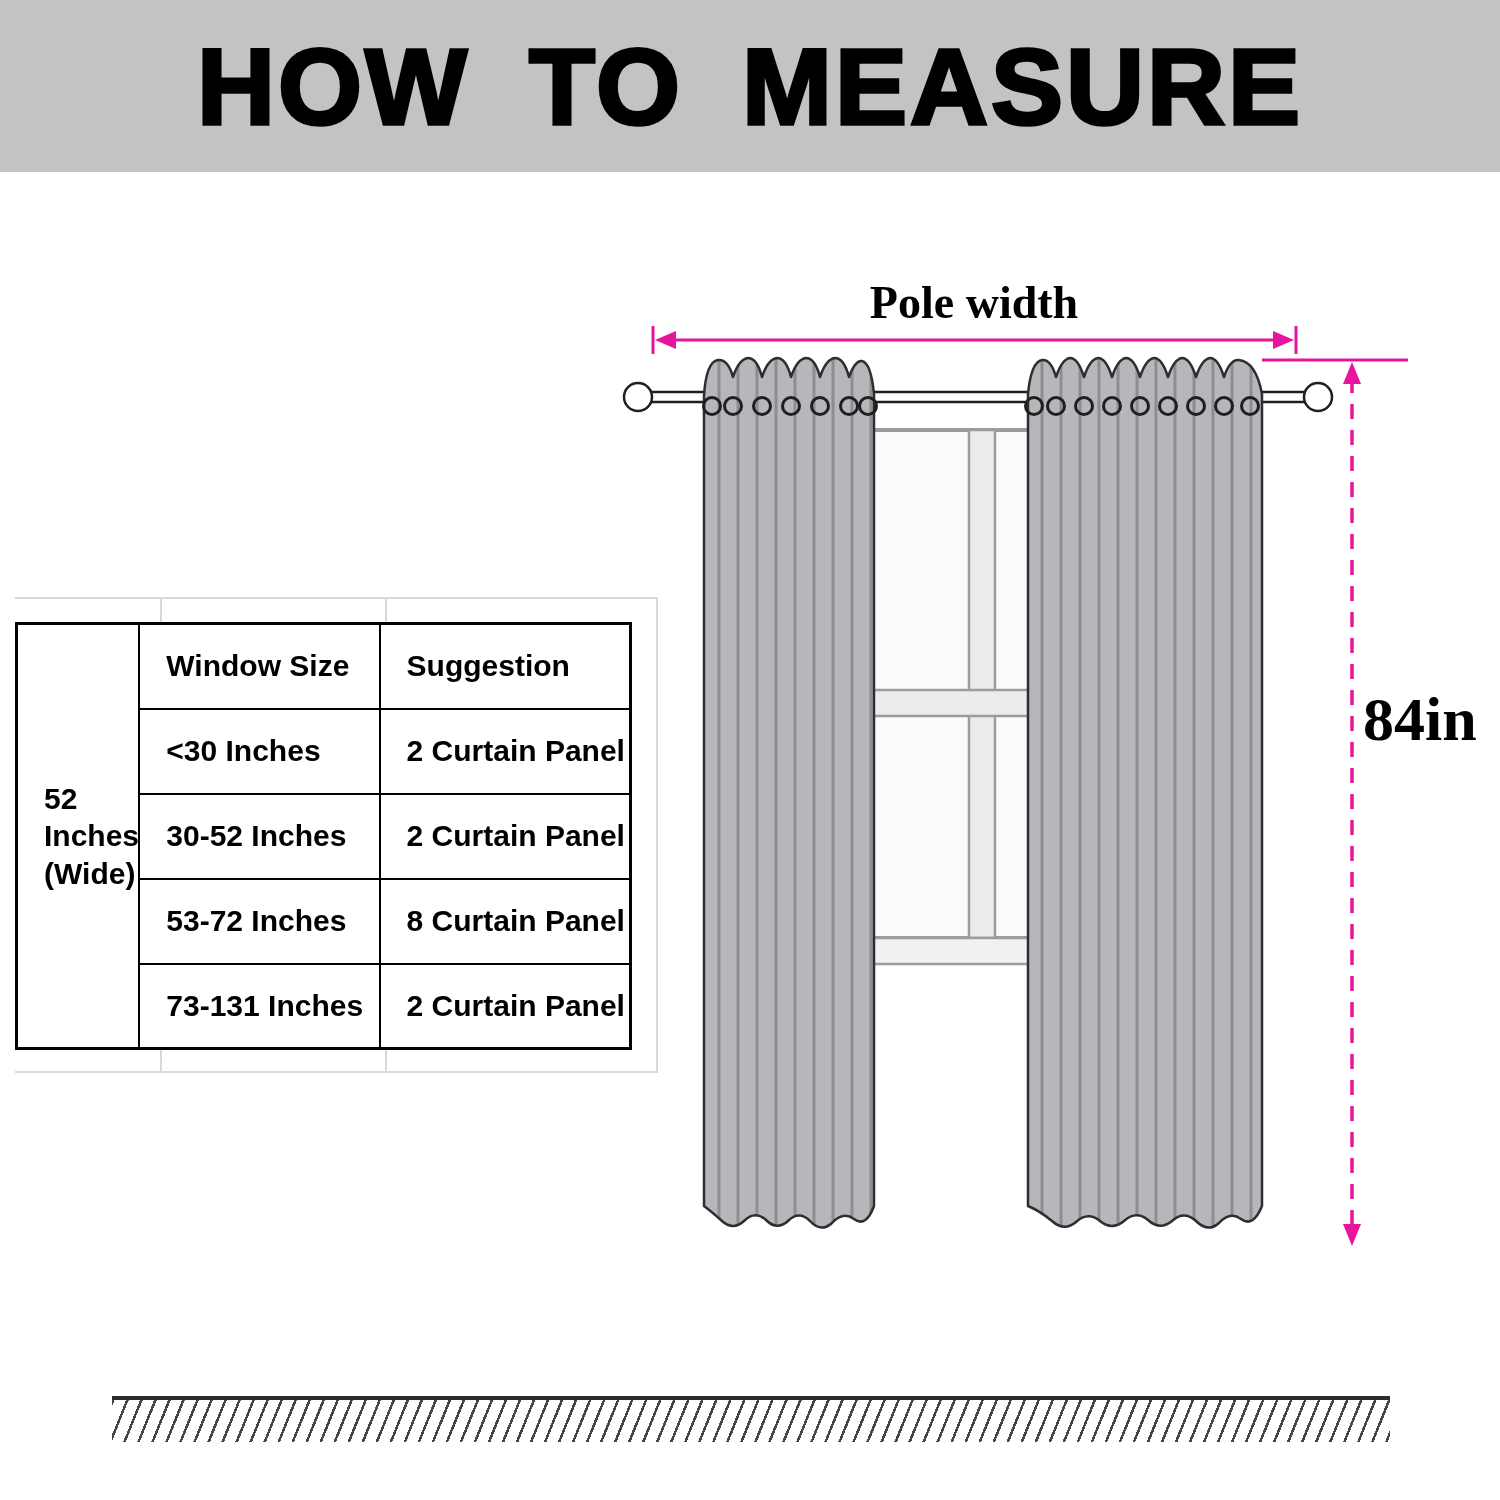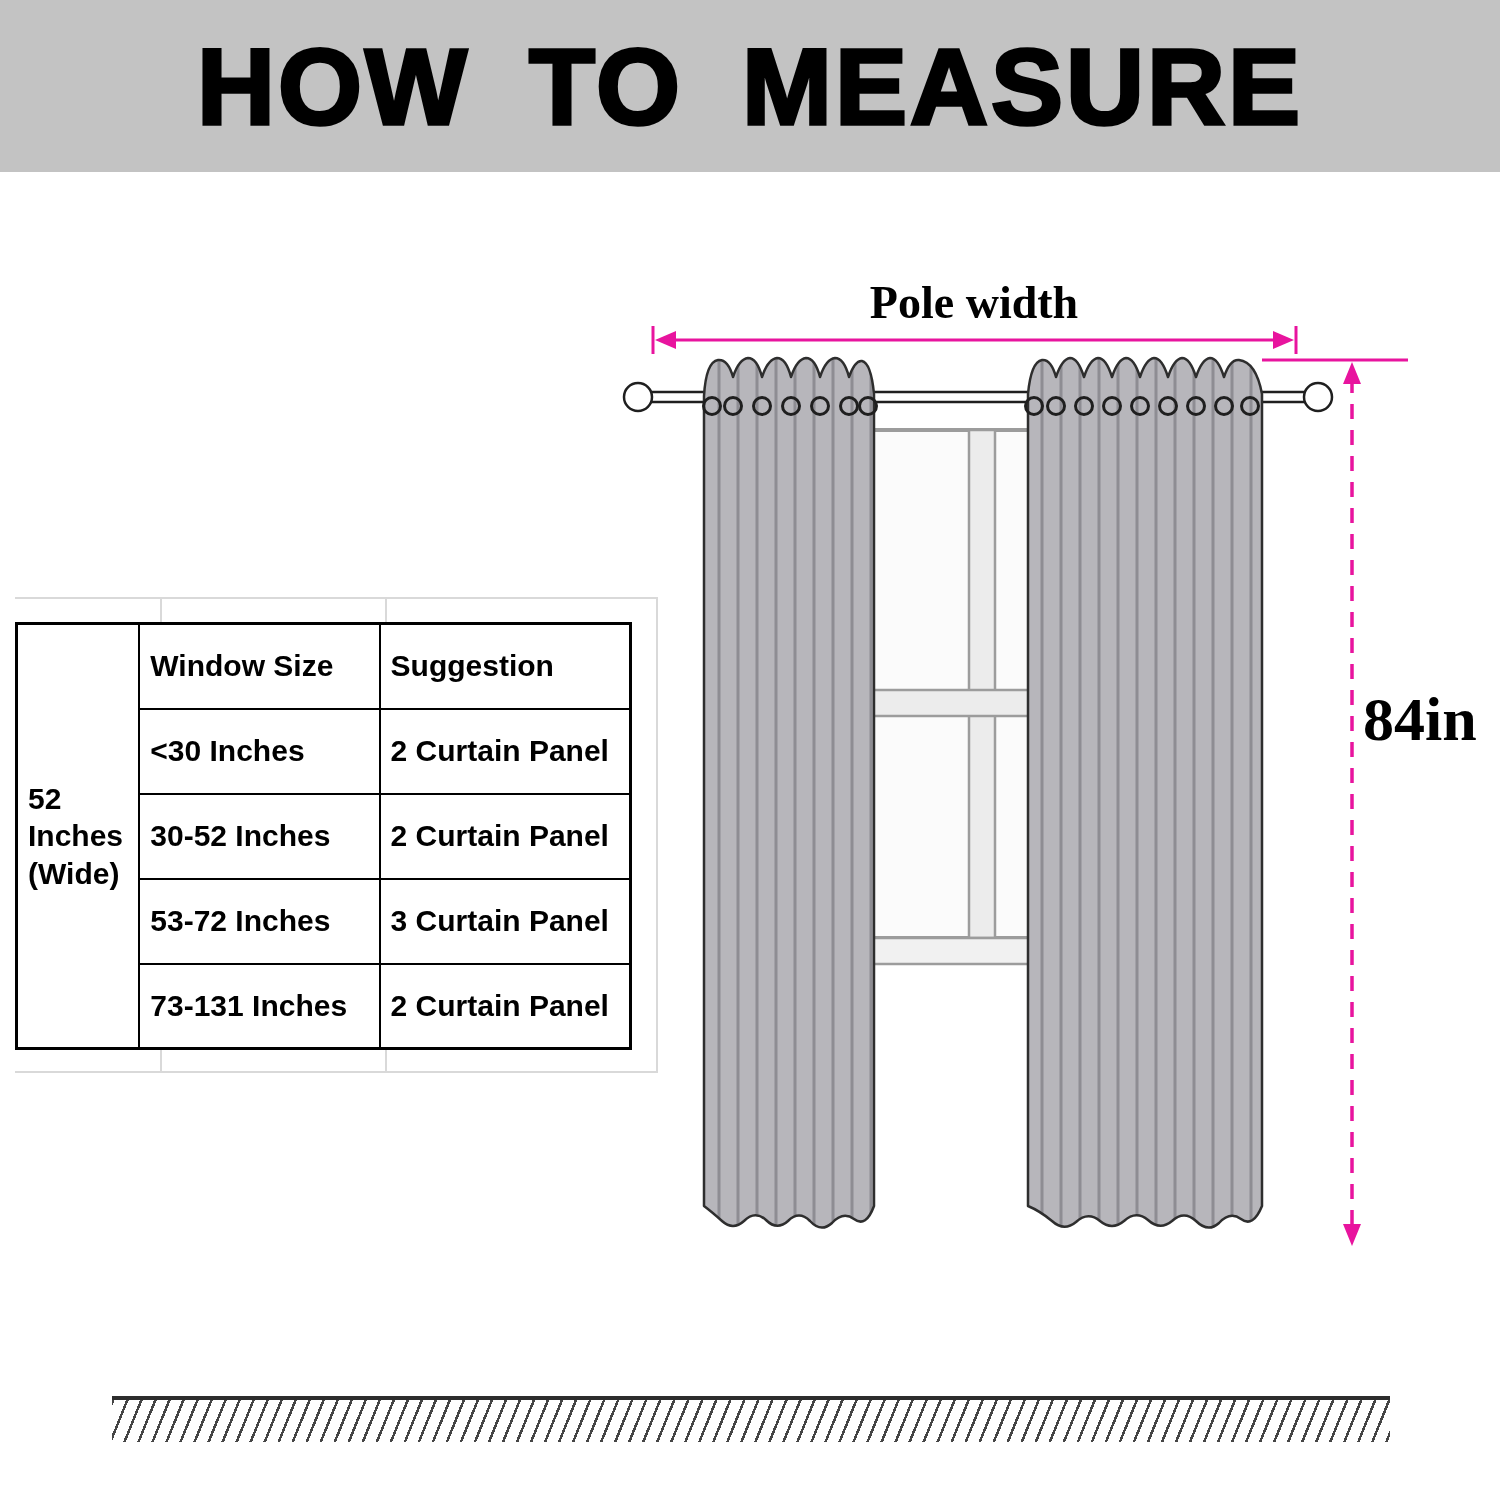--- a/index.html
+++ b/index.html
@@ -44,21 +44,21 @@
     background: #fff;
   }
   table.size-table th, table.size-table td {
     border: 2.5px solid #000;
     height: 85px;
     font-family: "Liberation Sans", sans-serif;
     font-weight: 700;
     font-size: 30px;
     color: #000;
     text-align: left;
-    padding: 0 0 0 10px;
+    padding: 0 0 0 26px;
     box-sizing: border-box;
     vertical-align: middle;
   }
   .col-wide  { width: 115px; }
   .col-size  { width: 225px; }
   .col-sugg  { width: 235px; }
   td.wide-cell {
     text-align: center;
     padding: 0 4px;
     white-space: pre-line;
@@ -120,21 +120,21 @@
       <tr>
         <td>&lt;30 Inches</td>
         <td>2 Curtain Panel</td>
       </tr>
       <tr>
         <td>30-52 Inches</td>
         <td>2 Curtain Panel</td>
       </tr>
       <tr>
         <td>53-72 Inches</td>
-        <td>3 Curtain Panel</td>
+        <td>8 Curtain Panel</td>
       </tr>
       <tr>
         <td>73-131 Inches</td>
         <td>2 Curtain Panel</td>
       </tr>
     </tbody>
       </table>
   </div>
 
   <svg class="scene" width="1500" height="1500" viewBox="0 0 1500 1500">

